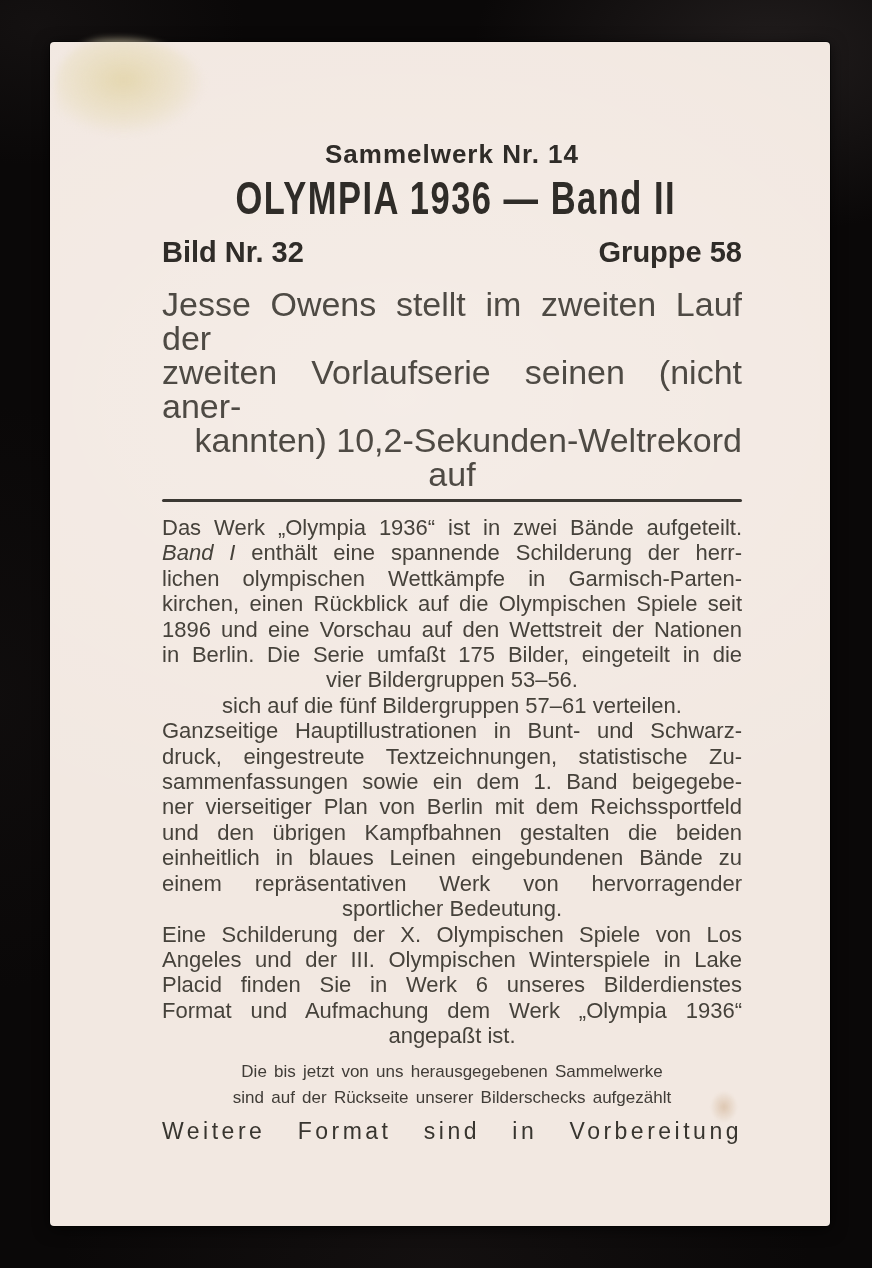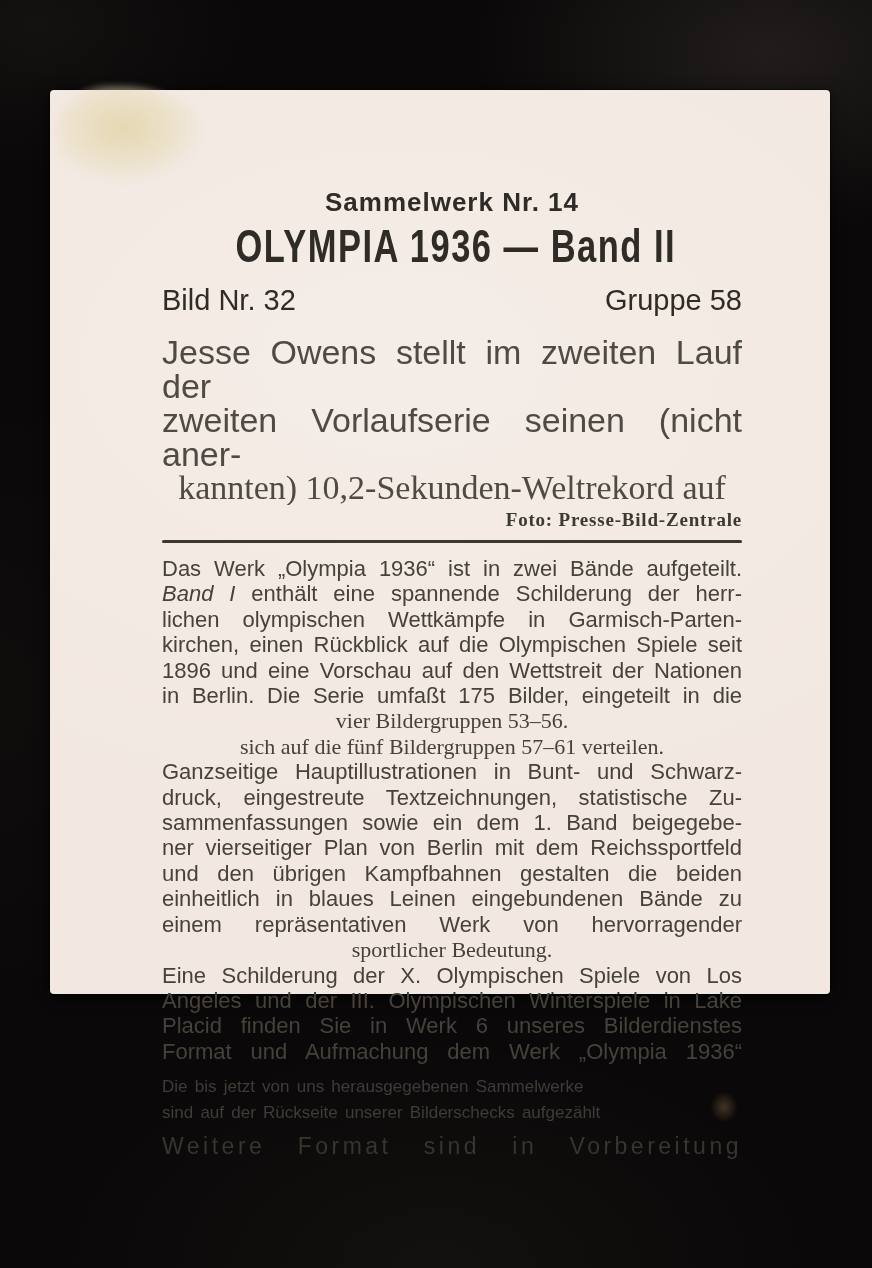--- a/index.html
+++ b/index.html
@@ -19,29 +19,28 @@
       radial-gradient(420px 260px at 88% 4%, rgba(70,62,62,.38), rgba(0,0,0,0) 70%),
       radial-gradient(300px 200px at 4% 2%, rgba(55,48,48,.22), rgba(0,0,0,0) 70%),
       radial-gradient(500px 300px at 50% 100%, rgba(48,40,40,.25), rgba(0,0,0,0) 75%),
       radial-gradient(260px 420px at 0% 55%, rgba(40,34,34,.18), rgba(0,0,0,0) 70%),
       var(--backdrop);
     overflow:hidden;
     font-family:"Liberation Sans", sans-serif;
   }
   .card{
     position:absolute; left:50px; top:42px;
-    width:780px; height:904px;
+    width:780px; height:1184px;
     background:
       radial-gradient(900px 600px at 45% 30%, rgba(255,255,255,.20), rgba(0,0,0,0) 80%),
       var(--card);
     border-radius:4px;
     box-shadow:0 3px 16px rgba(0,0,0,.65), 0 0 0 1px rgba(0,0,0,.45);
     padding:96px 88px 0 112px;
     color:var(--ink-body);
-    margin-top:48px;
   }
   .stain{
     position:absolute; left:6px; top:-4px; width:150px; height:120px;
     background:radial-gradient(70% 60% at 45% 35%, rgba(226,212,168,.85), rgba(231,220,185,.45) 55%, rgba(231,220,185,0) 78%);
     border-radius:38% 62% 55% 45% / 42% 48% 62% 48%;
     filter:blur(3px);
     pointer-events:none;
   }
   .foxing{
     position:absolute; left:706px; top:1086px; width:36px; height:42px;
@@ -62,47 +61,47 @@
     display:inline-block;
     transform:scaleX(.75);
     transform-origin:center;
     font-weight:bold;
     font-size:46px;
     letter-spacing:2px;
     color:var(--ink-heavy);
   }
   .num-row{
     display:flex; justify-content:space-between; align-items:baseline;
-    font-weight:normal; font-size:29px; line-height:34px;
+    font-weight:bold; font-size:29px; line-height:34px;
     color:var(--ink-heavy);
   }
   .caption{ margin-top:18px; font-size:34px; line-height:34px; color:var(--ink-light); }
   .cap-line{ overflow:hidden; }
   .just{ text-align:justify; text-align-last:justify; }
-  .center{ text-align:left; text-align-last:center;font-family:Liberation Serif, serif; }
+  .center{ text-align:right; text-align-last:center; }
   .credit{
     margin-top:3px;
     text-align:right;
     font-family:"Liberation Serif", serif;
     font-weight:bold;
     font-size:19px;
     letter-spacing:.8px;
     color:#3c3933;
     line-height:24px;
   }
   .rule{
     margin-top:8px;
     height:3px;
     background:#3b3833;
     border-radius:2px;
   }
   .body-text{ margin-top:13px; font-size:22px; line-height:25.4px; color:var(--ink-body); }
   .b-line{ overflow:hidden; }
   .b-line .em{ font-style:italic; }
-  .note{ margin-top:10px; font-size:17px; line-height:26px; word-spacing:2.5px; color:#403c37; text-align:left; }
+  .note{ margin-top:10px; font-size:17px; line-height:26px; word-spacing:2.5px; color:#403c37; text-align:center; }
   .footer-line{
     margin-top:5px;
     font-size:23px; line-height:30px;
     letter-spacing:3.5px;
     color:#38352f;
     text-align:justify; text-align-last:justify;
     overflow:hidden;
   }
 </style>
 </head>
@@ -121,21 +120,20 @@
     <span>Bild Nr. 32</span>
     <span>Gruppe 58</span>
   </div>
 
   <div class="caption" id="caption-box">
       <div class="cap-line just">Jesse Owens stellt im zweiten Lauf der</div>
       <div class="cap-line just">zweiten Vorlaufserie seinen (nicht aner-</div>
       <div class="cap-line center">kannten) 10,2-Sekunden-Weltrekord auf</div>
     </div>
 
-  <div class="credit">Foto: Presse-Bild-Zentrale</div>
 
   <div class="rule"></div>
 
   <div class="body-text" id="body-box">
       <div>
         <div class="b-line just">Das Werk „Olympia 1936“ ist in zwei Bände aufgeteilt.</div>
         <div class="b-line just"><span class="em">Band I</span> enthält eine spannende Schilderung der herr-</div>
         <div class="b-line just">lichen olympischen Wettkämpfe in Garmisch-Parten-</div>
         <div class="b-line just">kirchen, einen Rückblick auf die Olympischen Spiele seit</div>
         <div class="b-line just">1896 und eine Vorschau auf den Wettstreit der Nationen</div>
@@ -153,20 +151,21 @@
         <div class="b-line just">und den übrigen Kampfbahnen gestalten die beiden</div>
         <div class="b-line just">einheitlich in blaues Leinen eingebundenen Bände zu</div>
         <div class="b-line just">einem repräsentativen Werk von hervorragender</div>
         <div class="b-line center">sportlicher Bedeutung.</div>
       </div>
       <div>
         <div class="b-line just">Eine Schilderung der X. Olympischen Spiele von Los</div>
         <div class="b-line just">Angeles und der III. Olympischen Winterspiele in Lake</div>
         <div class="b-line just">Placid finden Sie in Werk 6 unseres Bilderdienstes</div>
         <div class="b-line just">Format und Aufmachung dem Werk „Olympia 1936“</div>
+        <div class="b-line center">angepaßt ist.</div>
       </div>
       <div></div>
     </div>
 
   <div class="note" id="note-box">
       <div>Die bis jetzt von uns herausgegebenen Sammelwerke</div>
       <div>sind auf der Rückseite unserer Bilderschecks aufgezählt</div>
     </div>
 
   <div class="footer-line">Weitere Format sind in Vorbereitung</div>

